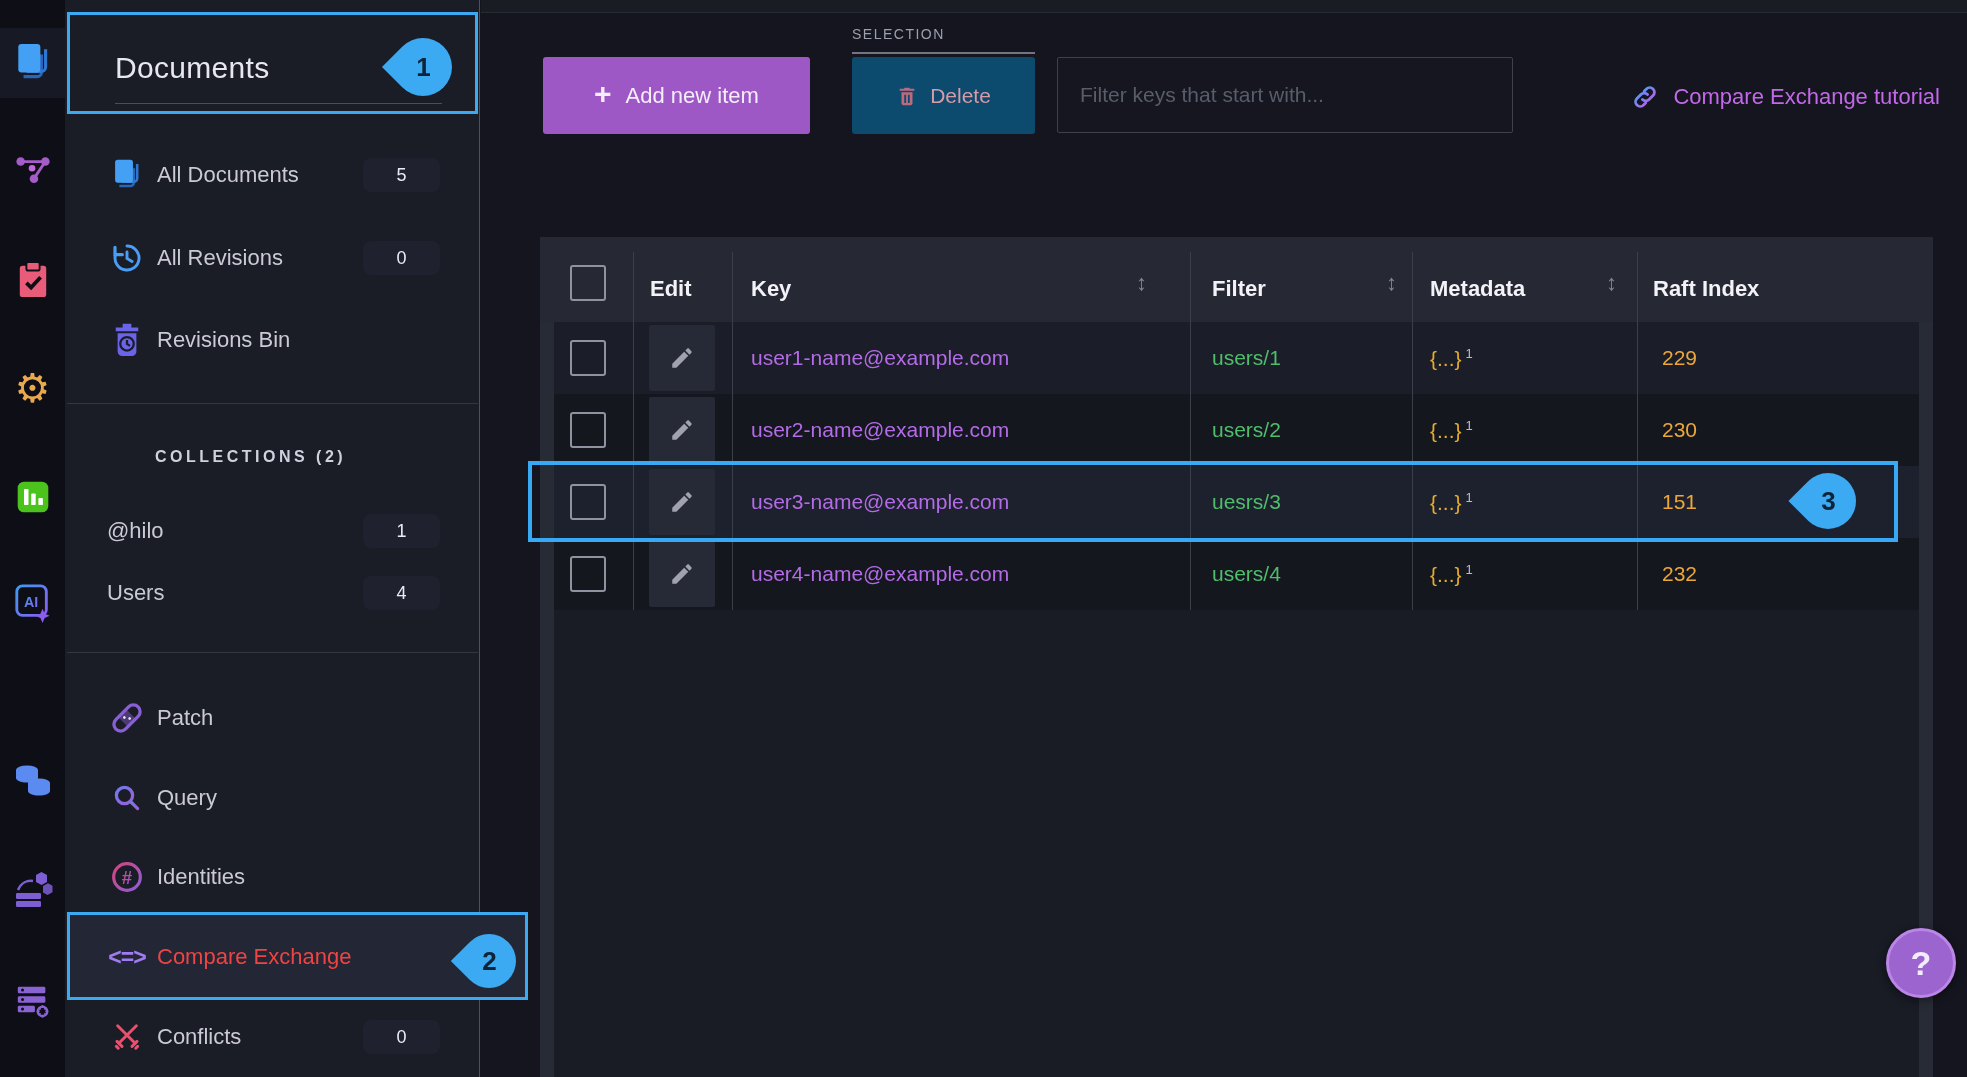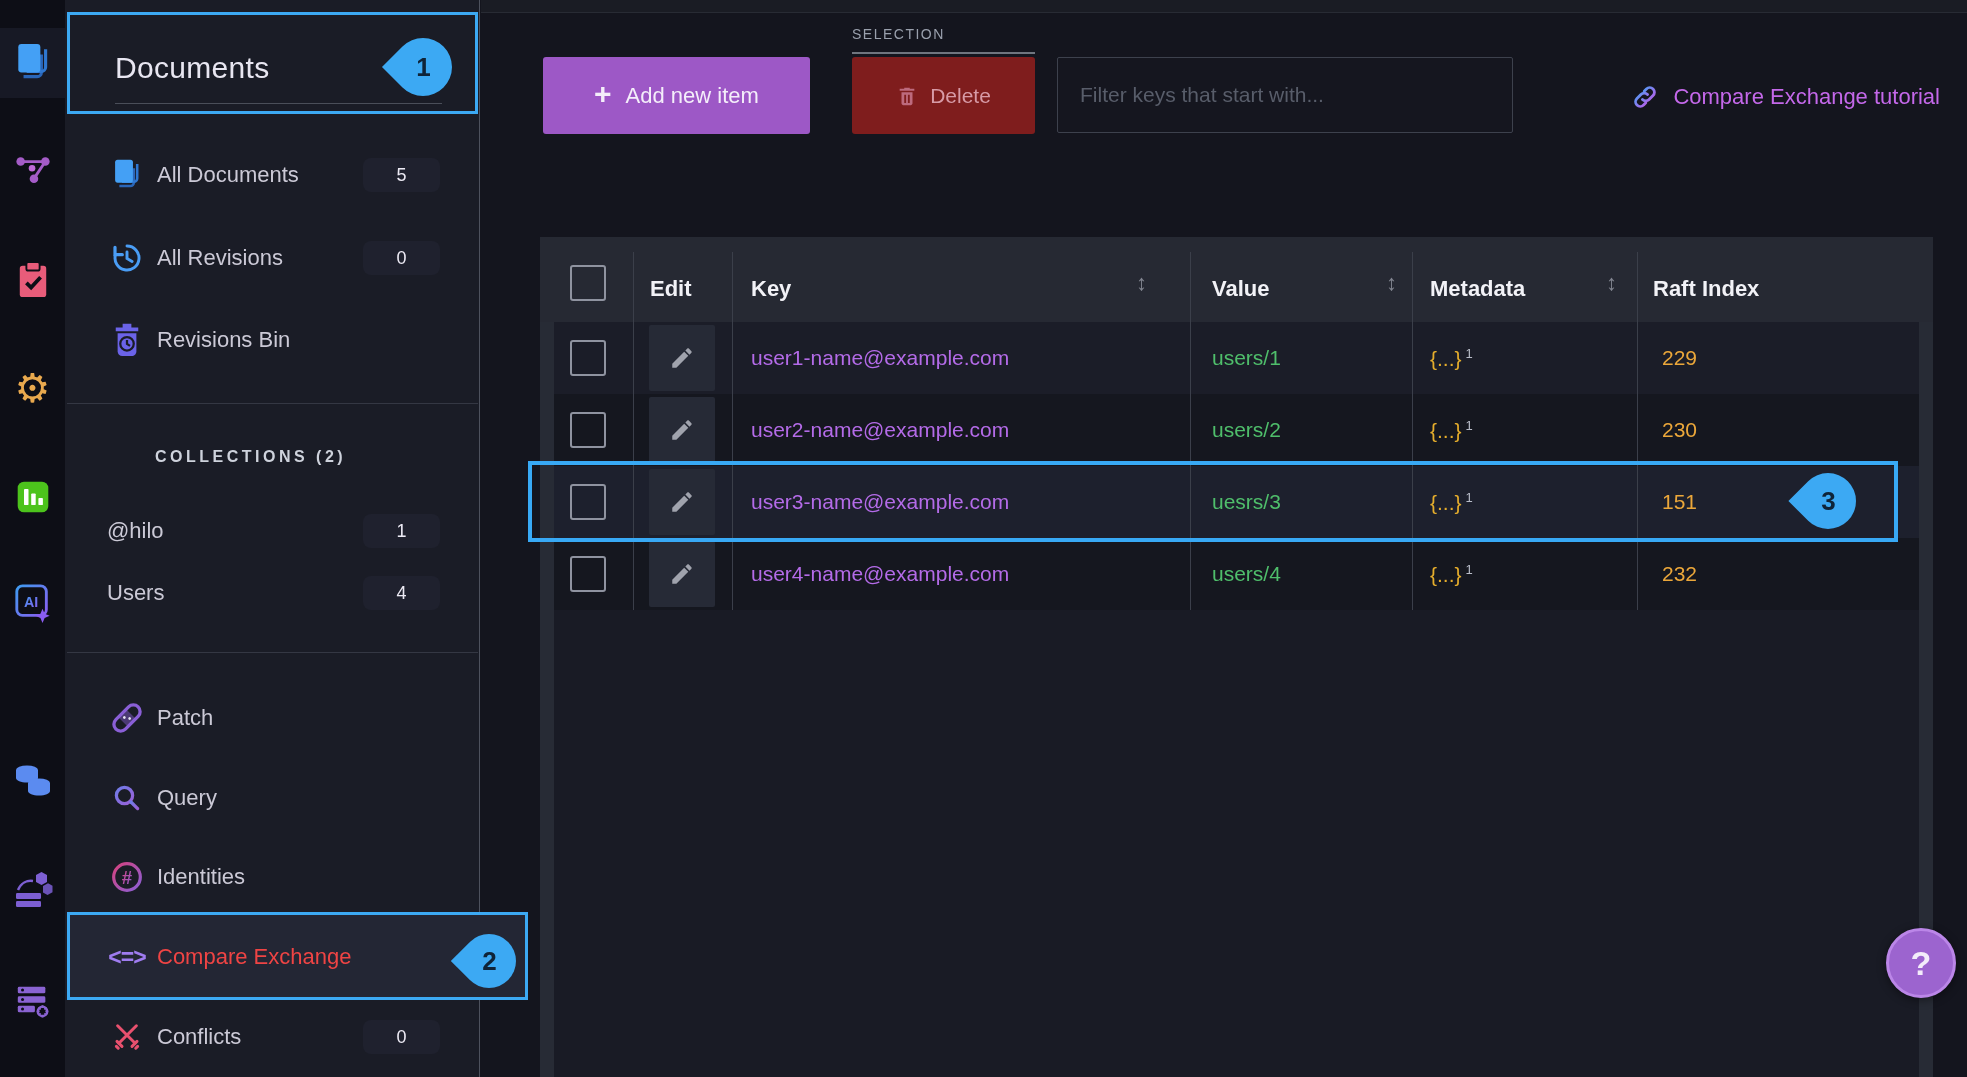--- a/index.html
+++ b/index.html
@@ -26,21 +26,21 @@
   .cmp-box{position:absolute;left:2px;top:912px;width:461px;height:88px;border:3px solid #3ca9f3;background:#232634;z-index:0;}
   .cmpx{font-size:23px;font-weight:700;color:#9f7cf0;letter-spacing:-1px;}
 
   
   .main-topstrip{position:absolute;left:481px;top:0;width:1486px;height:13px;background:#1a1c24;border-bottom:1px solid #282b34;}
   .btn{position:absolute;display:flex;align-items:center;justify-content:center;gap:14px;border-radius:3px;cursor:pointer;border:none;}
   .btn-add{left:543px;top:57px;width:267px;height:77px;background:#9d58c6;color:#f4eefa;font-size:22px;}
   .btn-add .plus{font-size:30px;font-weight:bold;margin-top:-3px;}
   .sel-label{position:absolute;left:852px;top:26px;font-size:14px;letter-spacing:1.5px;color:#9aa0ad;}
   .sel-underline{position:absolute;left:852px;top:52px;width:183px;height:2px;background:#70757f;}
-  .btn-delete{left:852px;top:57px;width:183px;height:77px;background:#7f1d1d;color:#d79aa6;font-size:21px;gap:12px;}
+  .btn-delete{left:852px;top:57px;width:183px;height:77px;background:#0c4a6e;color:#d79aa6;font-size:21px;gap:12px;}
   .filter-input{position:absolute;left:1057px;top:57px;width:456px;height:76px;background:#15161f;border:1px solid #3d414d;border-radius:2px;color:#c9c9d4;font-size:21px;padding:4px 22px;outline:none;}
   .filter-input::placeholder{color:#585d6a;}
   .tutorial{position:absolute;top:80px;right:27px;height:34px;display:flex;align-items:center;gap:14px;cursor:pointer;}
   .tutorial span{font-size:22px;color:#c468ea;}
 
   
   .grid{position:absolute;left:540px;top:237px;width:1393px;height:840px;background:#191b25;}
   .g-header{position:absolute;left:0;top:0;width:1393px;height:85px;background:#262933;}
   .g-gutter{position:absolute;width:14px;top:85px;height:755px;background:#272b35;}
   .hlabel{position:absolute;top:0;height:85px;display:flex;align-items:center;padding-top:18px;font-size:22px;font-weight:bold;color:#f2f2f7;}
@@ -314,21 +314,21 @@
     <span>Compare Exchange tutorial</span>
   </div>
 
   <div class="grid">
 
     <div class="g-header">
       <div class="cbx" style="left:30px;top:28px;"></div>
       <div class="hlabel" style="left:110px;">Edit</div>
       <div class="hlabel" style="left:211px;">Key</div>
       <div class="sort" style="left:596px;">↕</div>
-      <div class="hlabel" style="left:672px;">Value</div>
+      <div class="hlabel" style="left:672px;">Filter</div>
       <div class="sort" style="left:846px;">↕</div>
       <div class="hlabel" style="left:890px;">Metadata</div>
       <div class="sort" style="left:1066px;">↕</div>
       <div class="hlabel" style="left:1113px;">Raft Index</div>
     </div>
 
     <div class="g-gutter" style="left:0;"></div>
     <div class="g-gutter" style="left:1379px;"></div>
 
     <div class="g-row row-odd" style="top:85px;">

